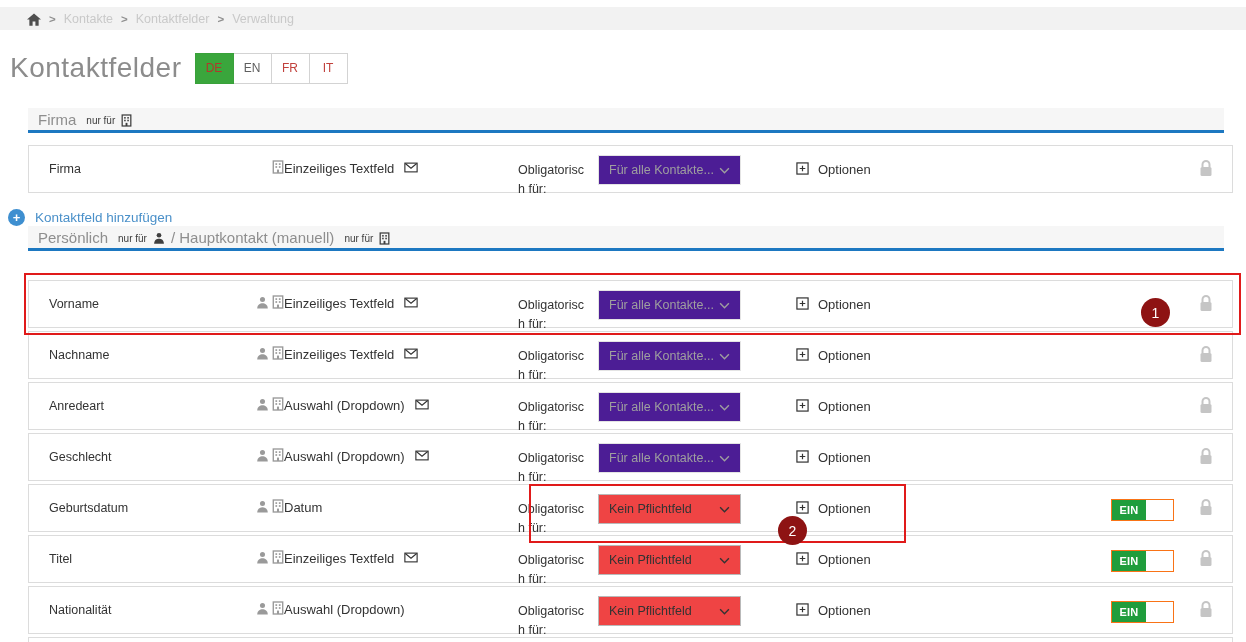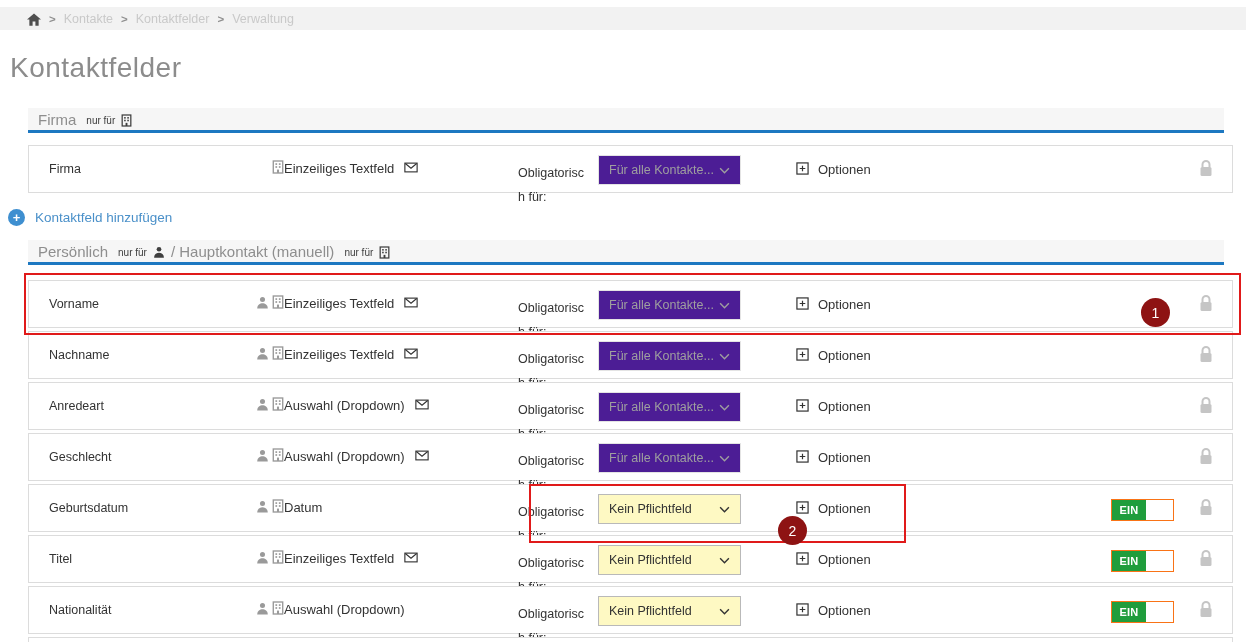--- a/index.html
+++ b/index.html
@@ -37,27 +37,27 @@
   .frow{box-sizing:border-box;width:1205px;height:48px;border:1px solid #dcdcdc;background:#fff;
         display:flex;align-items:flex-start;padding:0 18px 0 20px;position:relative;margin-bottom:3px;}
   .frow-abs{position:absolute;left:28px;}
   .rows-list{position:absolute;left:28px;top:280px;}
   .fname{width:202px;margin-top:16px;font-size:12.5px;color:#333;}
   .ficons{width:33px;display:flex;justify-content:flex-end;align-items:center;gap:3px;
           margin-top:14px;color:#9a9a9a;}
   .ftypewrap{width:234px;display:flex;align-items:flex-start;margin-top:15px;gap:10px;text-align:right;}
   .ftype{font-size:13px;color:#333;}
   .fenv{display:inline-flex;margin-top:1px;color:#333;}
-  .flabel{width:80px;margin-top:15px;font-size:12.5px;color:#333;line-height:24px;
+  .flabel{width:80px;margin-top:15px;font-size:12.5px;color:#333;line-height:19px;
           word-break:break-all;padding-right:8px;box-sizing:border-box;}
   .fselect{box-sizing:border-box;width:143px;height:30px;margin-top:9px;display:flex;
            align-items:center;justify-content:space-between;padding:0 10px;font-size:12.5px;
            cursor:pointer;}
   .fselect.disabled{background:#4c1d95;color:#9f9f9f;border:1px solid #e4e4e4;}
-  .fselect.enabled{background:#fef9c3;color:#333;border:1px solid #b9b9b9;}
+  .fselect.enabled{background:#ef4444;color:#333;border:1px solid #b9b9b9;}
   .foptions{display:flex;gap:9px;margin:16px 0 0 55px;align-items:flex-start;font-size:13px;
             color:#333;cursor:pointer;}
   .foptions svg{margin-top:0px;}
   .fspacer{flex:1;}
   .ftoggle{width:63px;height:22px;border:1px solid #f97316;background:#fff;display:flex;
            box-sizing:border-box;margin-top:14px;margin-right:23px;cursor:pointer;}
   .ftoggle-on{width:34px;background:#1f9d3c;color:#fff;font-size:11px;font-weight:bold;
               display:flex;align-items:center;justify-content:center;letter-spacing:.3px;}
   .flock{display:inline-flex;margin-top:13px;width:17px;justify-content:center;}
 
@@ -96,20 +96,26 @@
     <span class="crumb-sep">&gt;</span>
     <span class="crumb-link">Kontakte</span>
     <span class="crumb-sep">&gt;</span>
     <span class="crumb-link">Kontaktfelder</span>
     <span class="crumb-sep">&gt;</span>
     <span class="crumb-link">Verwaltung</span>
   </div>
 
   <div class="title-row">
     <h1 class="page-title">Kontaktfelder</h1>
+    <div class="lang-tabs">
+      <div class="lang-tab active">DE</div>
+      <div class="lang-tab t-en">EN</div>
+      <div class="lang-tab t-fr">FR</div>
+      <div class="lang-tab t-it">IT</div>
+    </div>
   </div>
 
   <div class="sec-header" style="top:108px;">
     <span class="sec-title">Firma</span>
     <span class="nurfuer">nur für</span>
     <span class="dark-ic">
       <svg viewBox="0 0 14 16" width="11" height="13">
           <rect x="1.5" y="1" width="11" height="14" fill="none" stroke="currentColor" stroke-width="1.6"></rect>
           <rect x="4" y="3.6" width="2" height="2" fill="currentColor"></rect>
           <rect x="8" y="3.6" width="2" height="2" fill="currentColor"></rect>
@@ -162,21 +168,21 @@
           <rect x="2.5" y="8" width="11" height="9" rx="1.5" fill="#c5c5c5"></rect>
         </svg>
       </span>
   </div>
 
   <div class="add-link">
     <span class="add-circle">+</span>
     <span class="add-text">Kontaktfeld hinzufügen</span>
   </div>
 
-  <div class="sec-header" style="top:240px;">
+  <div class="sec-header" style="top:226px;">
     <span class="sec-title">Persönlich</span>
     <span class="nurfuer">nur für</span>
     <span class="dark-ic">
       <svg viewBox="0 0 16 16" width="12" height="12" fill="currentColor">
           <circle cx="8" cy="4.3" r="3.1"></circle>
           <path d="M1.5 15.5 C1.5 10.8 5 9 8 9 C11 9 14.5 10.8 14.5 15.5 Z"></path>
         </svg>
     </span>
     <span class="sec-sub">/ Hauptkontakt (manuell)</span>
     <span class="nurfuer">nur für</span>

